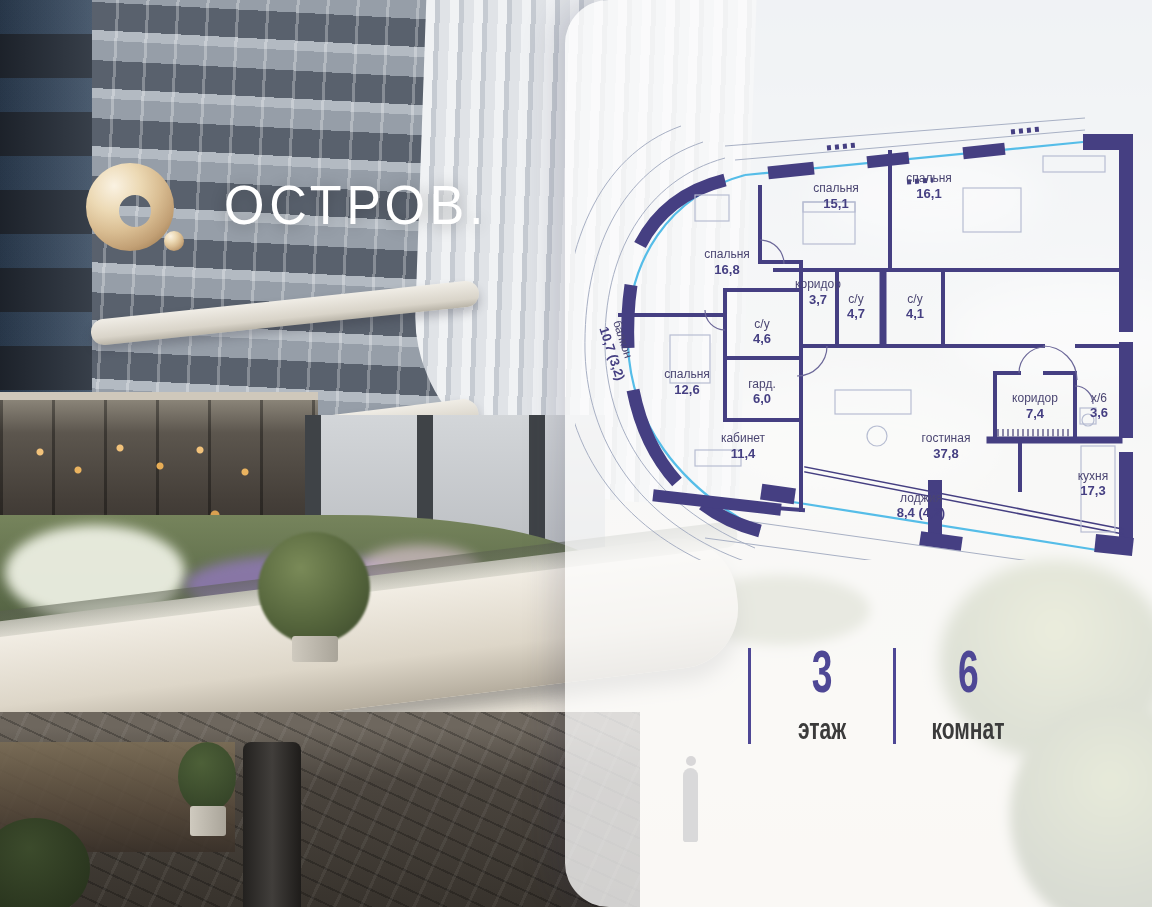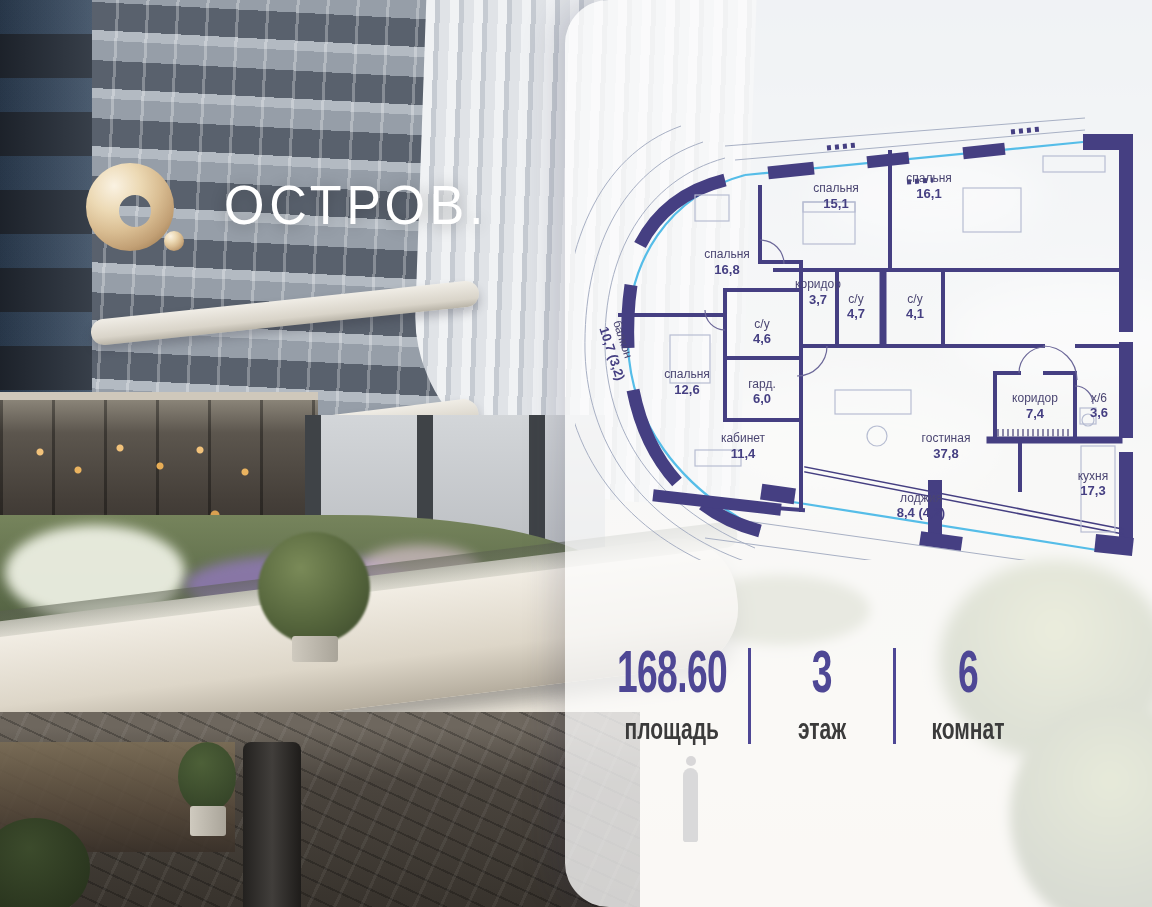--- a/index.html
+++ b/index.html
@@ -243,24 +243,20 @@
         <text x="371" y="352" text-anchor="middle"><tspan class="rname" x="371" dy="0">гостиная</tspan><tspan class="rarea" x="371" dy="16">37,8</tspan></text>
         <text x="460" y="312" text-anchor="middle"><tspan class="rname" x="460" dy="0">коридор</tspan><tspan class="rarea" x="460" dy="16">7,4</tspan></text>
         <text x="524" y="312" text-anchor="middle"><tspan class="rname" x="524" dy="0">х/6</tspan><tspan class="rarea" x="524" dy="15">3,6</tspan></text>
         <text x="518" y="390" text-anchor="middle"><tspan class="rname" x="518" dy="0">кухня</tspan><tspan class="rarea" x="518" dy="15">17,3</tspan></text>
         <text x="346" y="412" text-anchor="middle"><tspan class="rname" x="346" dy="0">лоджия</tspan><tspan class="rarea" x="346" dy="15">8,4 (4,2)</tspan></text>
         <text transform="translate(38,232) rotate(72)"><tspan class="rname" x="0" dy="0">балкон</tspan><tspan class="rarea" x="2" dy="15">10,7 (3,2)</tspan></text>
       </g>
     </svg>
 
     <div class="stats">
-      <div class="stat" style="left:107px;top:642px;">
-        <span class="val">168.60</span>
-        <span class="lab"><span>площадь</span></span>
-      </div>
       <div class="vdiv" style="left:183px;top:648px;"></div>
       <div class="stat" style="left:257px;top:642px;">
         <span class="val">3</span>
         <span class="lab"><span>этаж</span></span>
       </div>
       <div class="vdiv" style="left:328px;top:648px;"></div>
       <div class="stat" style="left:403px;top:642px;">
         <span class="val">6</span>
         <span class="lab"><span>комнат</span></span>
       </div>

